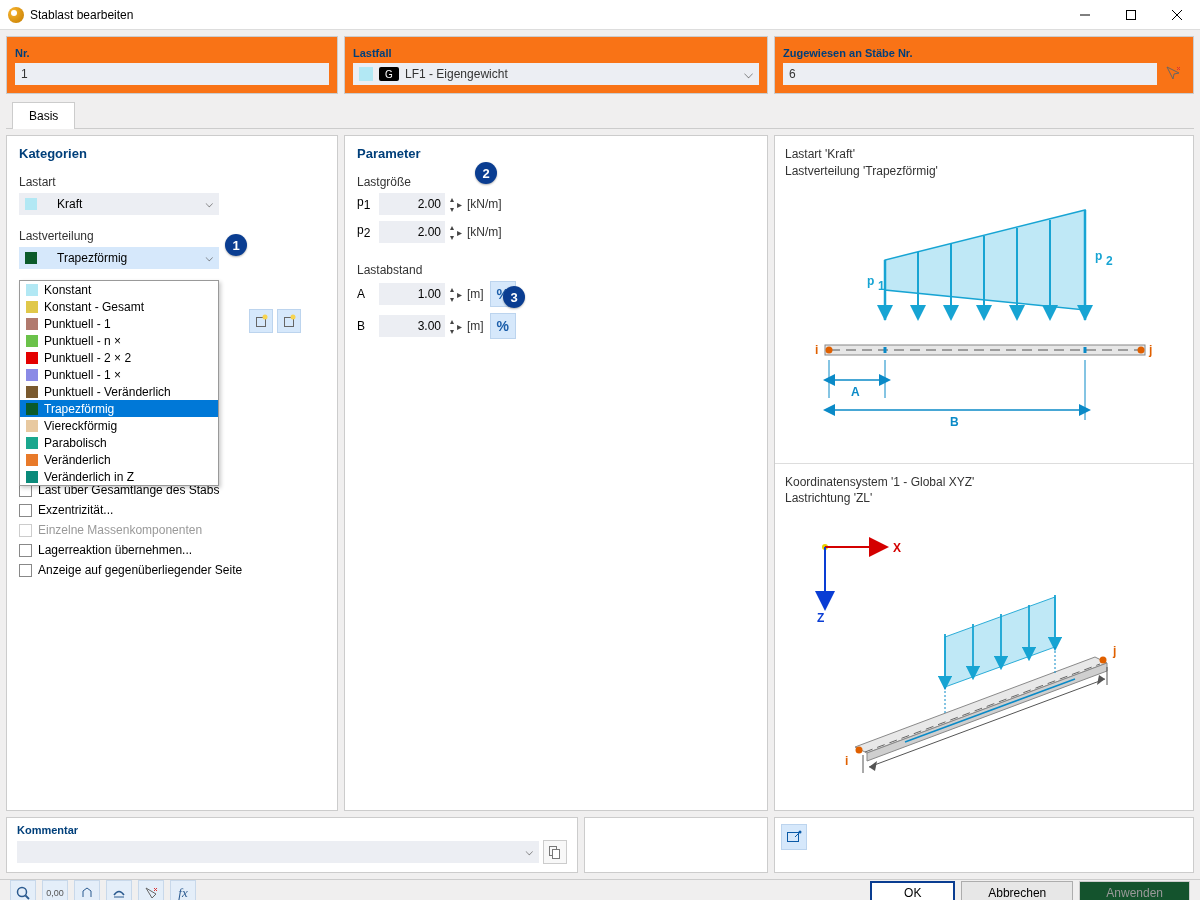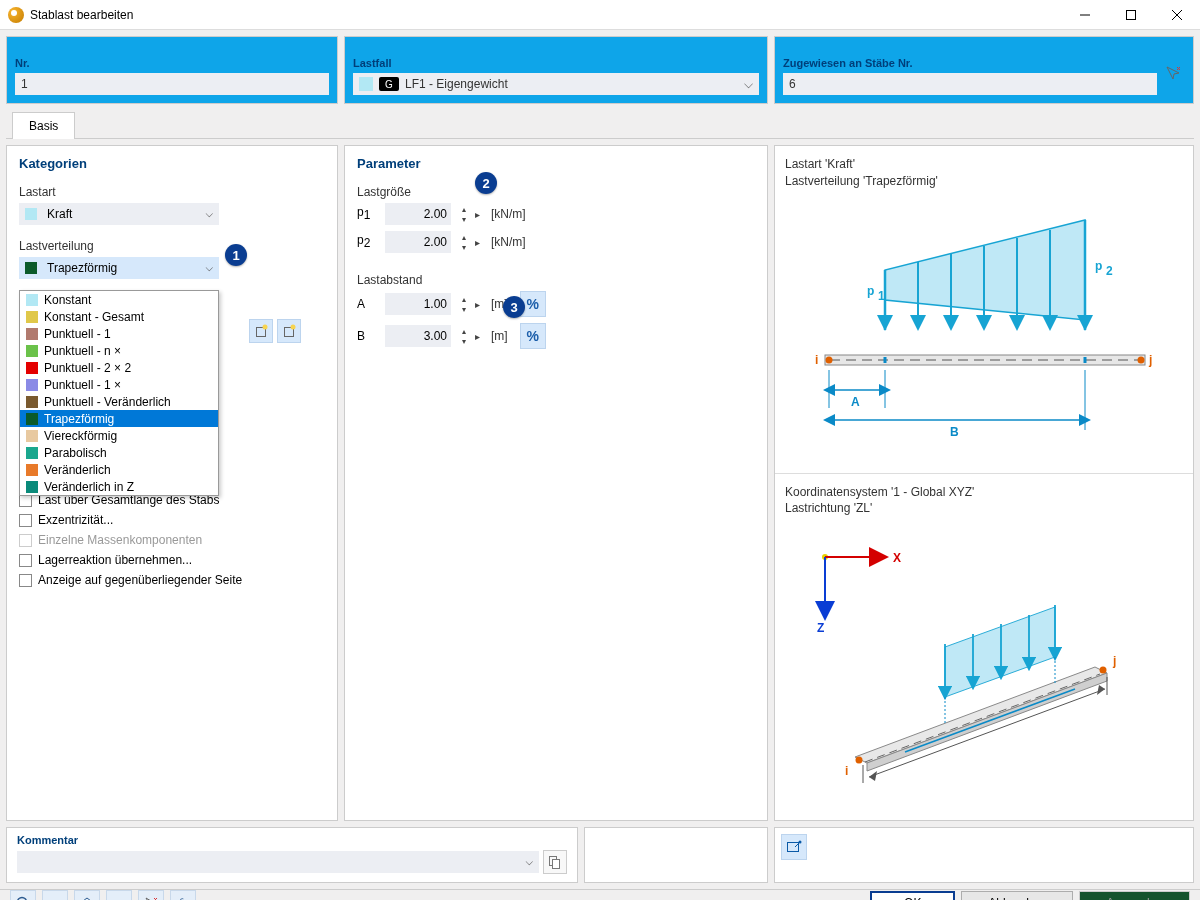--- a/index.html
+++ b/index.html
@@ -5,21 +5,21 @@
 *{box-sizing:border-box;margin:0;padding:0;font-family:"Segoe UI",Tahoma,sans-serif;font-size:12px;}
 body{background:#f0f0f0;width:1200px;height:900px;overflow:hidden;display:flex;flex-direction:column;}
 .titlebar{height:30px;background:#fff;display:flex;align-items:center;padding:0 0 0 8px;border-bottom:1px solid #ddd;}
 .titlebar .appicon{width:16px;height:16px;margin-right:6px;background:radial-gradient(circle at 30% 30%,#f9b52e,#c47c00);border-radius:50%;position:relative;}
 .titlebar .appicon::after{content:"";position:absolute;width:6px;height:6px;background:#fff;border-radius:50%;top:3px;left:3px;}
 .titlebar .title{flex:1;color:#000;}
 .wbtn{width:46px;height:30px;display:flex;align-items:center;justify-content:center;}
 .wbtn svg{width:10px;height:10px;}
 .content{flex:1;display:flex;flex-direction:column;padding:6px;gap:6px;background:#f0efef;}
 .toprow{display:flex;gap:6px;}
-.fieldbox{background:#0ea5e9;border:1px solid #ccc;padding:20px 8px 8px;flex:1;}
+.fieldbox{background:#f97316;border:1px solid #ccc;padding:10px 8px 8px;flex:1;}
 .fieldbox.nr{flex:0 0 332px;}
 .fieldbox.lf{flex:1;}
 .fieldbox.zg{flex:0 0 420px;position:relative;}
 .flabel{color:#003f7a;font-weight:bold;margin-bottom:4px;font-size:11px;}
 .finput{width:100%;height:22px;background:#eceef3;border:none;padding:0 6px;display:flex;align-items:center;color:#333;}
 .finput.sel{position:relative;padding-left:6px;}
 .finput.sel .chev{margin-left:auto;color:#555;}
 .lfblock{display:flex;align-items:center;gap:6px;}
 .lfcolor{width:14px;height:14px;background:#b2e8f4;}
 .lfg{width:20px;height:14px;background:#000;color:#fff;font-size:10px;display:flex;align-items:center;justify-content:center;border-radius:2px;}
@@ -27,36 +27,36 @@
 .picktool svg{width:16px;height:16px;}
 .tabs{display:flex;border-bottom:1px solid #ccc;margin-top:2px;}
 .tab{padding:6px 16px;background:#fff;border:1px solid #ccc;border-bottom:none;margin-bottom:-1px;margin-left:6px;}
 .mainrow{flex:1;display:flex;gap:6px;min-height:0;}
 .col{background:#fff;border:1px solid #ccc;padding:10px 12px;display:flex;flex-direction:column;}
 .col.left{flex:0 0 332px;}
 .col.mid{flex:1;}
 .col.right{flex:0 0 420px;padding:0;}
 .sechead{color:#003f7a;font-weight:bold;margin-bottom:10px;font-size:13px;}
 .lbl{color:#333;margin-bottom:4px;margin-top:4px;}
-.combo{width:200px;height:22px;background:#eceef3;display:flex;align-items:center;padding:0 6px;gap:10px;position:relative;}
+.combo{width:200px;height:22px;background:#eceef3;display:flex;align-items:center;padding:0 6px;gap:20px;position:relative;}
 .combo .sw{width:12px;height:12px;}
 .combo .chev{margin-left:auto;color:#555;font-size:10px;}
 .combo.open{background:#d6e8fb;}
 .dropdown{position:absolute;top:33px;left:0;width:200px;background:#fff;border:1px solid #999;box-shadow:2px 2px 4px rgba(0,0,0,.2);z-index:100;}
 .ditem{display:flex;align-items:center;gap:6px;padding:2px 6px;height:17px;}
 .ditem.sel{background:#0078d7;color:#fff;}
 .ditem .sw{width:12px;height:12px;flex-shrink:0;}
 .optgroup{margin-top:40px;display:flex;flex-direction:column;gap:6px;}
 .chkrow{display:flex;align-items:center;gap:6px;}
 .chkbox{width:13px;height:13px;border:1px solid #888;background:#fff;flex-shrink:0;}
 .chkrow.dis{color:#999;align-items:center;}
 .chkrow.dis .chkbox{border-color:#ccc;}
 .iconbtns{display:flex;gap:4px;margin-top:6px;}
 .iconbtn{width:24px;height:24px;background:#d6e8fb;border:1px solid #bcd4ee;display:flex;align-items:center;justify-content:center;}
-.param-row{display:flex;align-items:center;gap:6px;margin-bottom:6px;}
+.param-row{display:flex;align-items:center;gap:0;margin-bottom:6px;}
 .param-row .plab{width:22px;}
 .numfield{width:66px;height:22px;background:#eceef3;display:flex;align-items:center;justify-content:flex-end;padding-right:4px;position:relative;}
 .spinners{display:flex;flex-direction:column;margin-left:2px;}
 .sp{width:10px;height:10px;font-size:8px;display:flex;align-items:center;justify-content:center;color:#444;cursor:pointer;}
 .arr{width:10px;color:#444;font-size:10px;}
 .unit{color:#333;}
 .pctbtn{width:26px;height:26px;background:#d6e8fb;border:1px solid #bcd4ee;display:flex;align-items:center;justify-content:center;color:#1b5eaa;font-weight:bold;margin-left:6px;font-size:14px;}
 .callout{width:22px;height:22px;border-radius:50%;background:#0a3d91;color:#fff;font-weight:bold;display:flex;align-items:center;justify-content:center;font-size:13px;position:absolute;z-index:200;box-shadow:0 1px 2px rgba(0,0,0,.3);}
 .rightpanel{display:flex;flex-direction:column;height:100%;}
 .preview{flex:1;border-bottom:1px solid #ddd;padding:10px;position:relative;}

